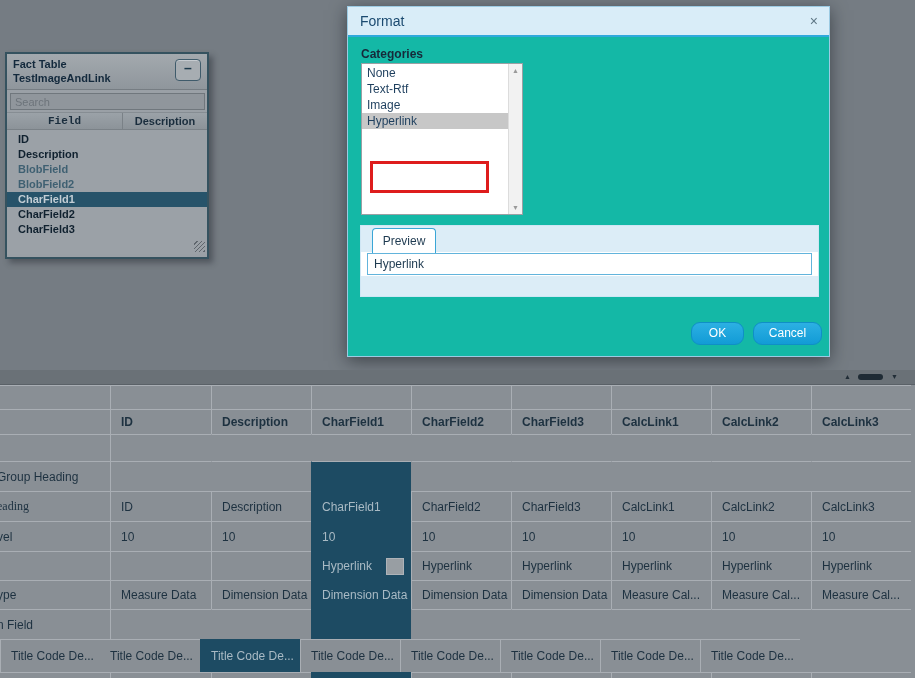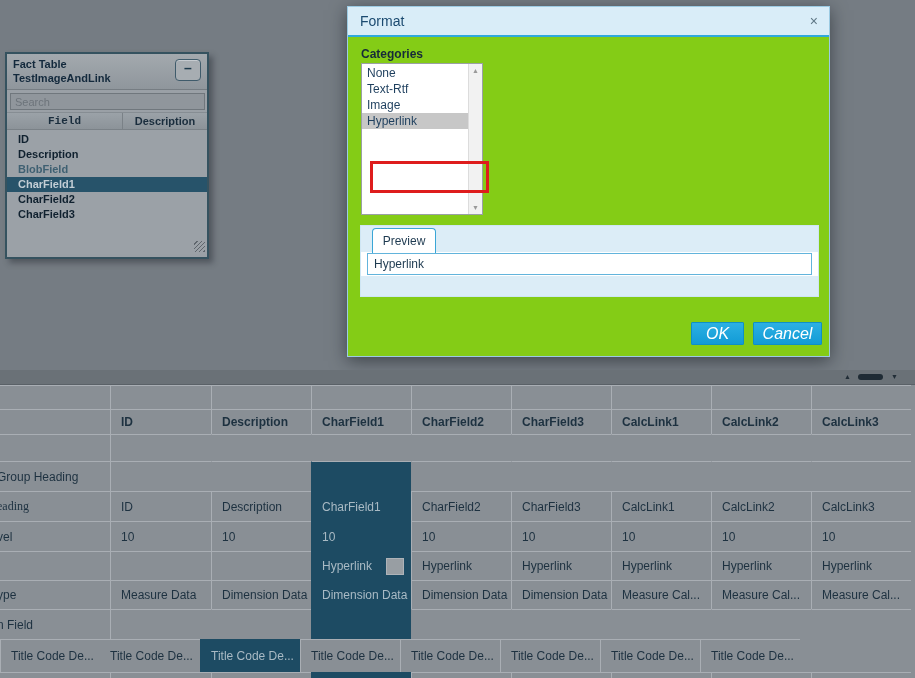--- a/index.html
+++ b/index.html
@@ -24,46 +24,46 @@
   .fp-col1{flex:1;text-align:center;border-right:1px solid #7a8187;line-height:16px;font-family:Liberation Mono, monospace;}
   .fp-col2{width:84px;text-align:center;line-height:16px;}
   .fp-list{position:relative;height:122px;background:#9ba1a7;padding-top:2px;}
   .fp-item{height:15px;line-height:15px;padding-left:11px;font-size:11px;font-weight:bold;color:#10212f;}
   .fp-item.blob{color:#3f6072;}
   .fp-item.selected{background:#27536a;color:#c3ced5;}
   .fp-grip{position:absolute;right:2px;bottom:2px;width:11px;height:11px;
            background:repeating-linear-gradient(135deg,transparent 0 2px,#5f666d 2px 3px);}
 
   
-  #format-dialog{position:absolute;left:347px;top:6px;width:481px;height:349px;background:#84cc16;
+  #format-dialog{position:absolute;left:347px;top:6px;width:481px;height:349px;background:#14b8a6;
                  border:1px solid #9ccbe3;box-shadow:0 4px 16px rgba(18,24,30,.55);}
   .dlg-title{height:28px;background:#d9edf8;border-bottom:2px solid #2fa9dc;position:relative;}
   .dlg-title-text{font-size:14px;color:#1b4a70;line-height:28px;padding-left:12px;}
   .dlg-close{position:absolute;right:11px;top:0;line-height:28px;font-size:14px;color:#5e7785;cursor:default;}
   .dlg-cats-label{position:absolute;left:13px;top:40px;font-size:12px;font-weight:bold;color:#16293a;}
   #categories-box{position:absolute;left:13px;top:56px;width:120px;height:150px;background:#ffffff;
-                  border:1px solid #9aa0a4;}
+                  border:1px solid #9aa0a4;padding-left:40px;}
   .cat-scroll{position:absolute;right:0;top:0;width:13px;height:100%;background:#f2f2f2;border-left:1px solid #dcdcdc;}
   .cat-up{position:absolute;top:3px;left:0;width:100%;text-align:center;font-size:7px;color:#9a9a9a;cursor:default;}
   .cat-down{position:absolute;bottom:3px;left:0;width:100%;text-align:center;font-size:7px;color:#9a9a9a;cursor:default;}
   #categories-items{position:absolute;left:0;top:1px;right:14px;}
   .cat-item{height:16px;line-height:16px;padding-left:5px;font-size:12px;color:#1e3f5e;white-space:nowrap;cursor:default;}
   .cat-item.selected{background:#c7c7c7;}
   #cat-annotation{position:absolute;left:8px;top:97px;width:113px;height:26px;border:3px solid #de1c1c;z-index:5;}
   #preview-panel{position:absolute;left:12px;top:218px;width:457px;height:70px;background:#dcedf7;
                  border:1px solid #cfe6f4;}
   .preview-tab{position:absolute;left:11px;top:2px;width:62px;height:24px;background:#ffffff;
                border:1px solid #3aa6d6;border-bottom:none;border-radius:4px 4px 0 0;font-size:12px;
                color:#1e3a50;text-align:center;line-height:24px;z-index:2;cursor:default;}
   .preview-strip{position:absolute;left:0;top:26px;width:100%;height:24px;background:#ffffff;}
   .preview-field{position:absolute;left:6px;top:27px;width:437px;height:20px;background:#ffffff;
                  border:1px solid #62b4dc;font-size:12px;color:#1e3a50;line-height:20px;padding-left:6px;}
   .btn{position:absolute;top:315px;height:23px;background:linear-gradient(#2cb0e3,#129bd6);
-       border:1px solid #0f8fc6;border-radius:1px;color:#ffffff;font-size:16px;text-align:center;
-       line-height:21px;box-sizing:border-box;cursor:default;font-style:italic;}
+       border:1px solid #0f8fc6;border-radius:9px;color:#ffffff;font-size:12px;text-align:center;
+       line-height:21px;box-sizing:border-box;cursor:default;}
   #ok-btn{left:343px;width:53px;}
   #cancel-btn{left:405px;width:69px;}
 
   
   #grid-section{position:absolute;left:0;top:370px;width:915px;height:308px;}
   .grid-toolbar{height:14px;background:#6a7177;border-bottom:1px solid #5a6167;position:relative;}
   .gt-up{position:absolute;right:64px;top:3px;font-size:7px;color:#212d37;cursor:default;}
   .gt-handle{position:absolute;right:32px;top:4px;width:25px;height:6px;background:#1f2b35;border-radius:3px;cursor:default;}
   .gt-down{position:absolute;right:17px;top:3px;font-size:7px;color:#212d37;cursor:default;}
   #grid-body{position:absolute;top:15px;left:0;width:915px;height:293px;background:#898f95;overflow:hidden;}
@@ -96,20 +96,21 @@
     </div>
     <input class="fp-search" type="text" placeholder="Search" style="">
     <div class="fp-cols">
       <div class="fp-col1">Field</div>
       <div class="fp-col2">Description</div>
     </div>
     <div class="fp-list" id="fact-field-list">
       <div class="fp-item">ID</div>
         <div class="fp-item">Description</div>
         <div class="fp-item blob">BlobField</div>
+        <div class="fp-item blob">BlobField2</div>
         <div class="fp-item selected">CharField1</div>
         <div class="fp-item">CharField2</div>
         <div class="fp-item">CharField3</div>
         <div class="fp-grip"></div>
     </div>
   </div>
 
   <div id="format-dialog">
     <div class="dlg-title">
       <div class="dlg-title-text">Format</div>

